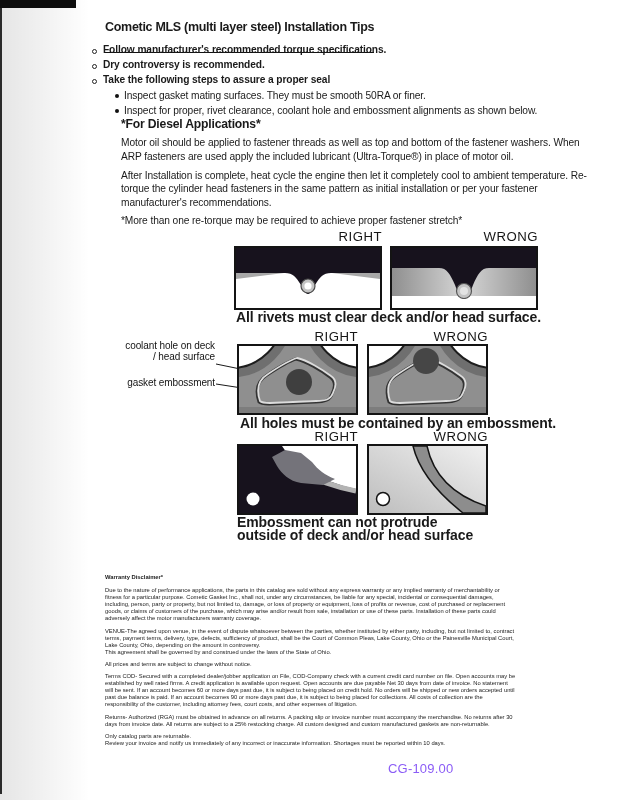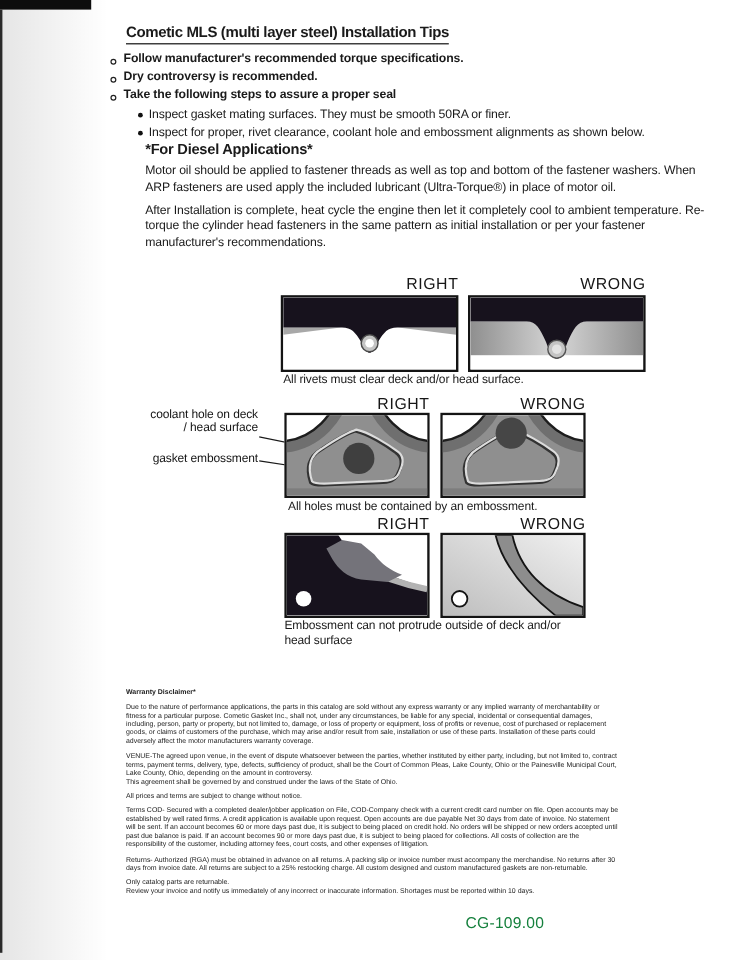--- a/index.html
+++ b/index.html
@@ -14,21 +14,21 @@
   .page{position:relative;width:618px;height:800px;background:#fff;overflow:hidden;}
 
   
   .scan-edge{position:absolute;left:0;top:0;width:90px;height:800px;
     background:linear-gradient(to right,rgba(0,0,0,0.10),rgba(0,0,0,0));}
   .scan-bar-top{position:absolute;left:0;top:0;width:76px;height:8px;background:#0d0d0d;}
   .scan-line-left{position:absolute;left:0;top:8px;width:2px;height:786px;background:#2a2a2a;}
 
   
   .title{position:absolute;left:105px;top:20px;font-size:12.5px;font-weight:bold;
-    letter-spacing:-0.3px;border-bottom:1.6px solid #111;padding-bottom:2px;white-space:nowrap;}
+    letter-spacing:-0.3px;border-bottom:1.6px solid #111;padding-bottom:18px;white-space:nowrap;}
 
   
   .tips{position:absolute;left:92px;top:44px;font-size:10.2px;letter-spacing:-0.1px;}
   .b-line{display:flex;align-items:baseline;height:14.9px;white-space:nowrap;font-weight:bold;}
   .b-marker{width:5px;height:5px;border:1px solid #222;border-radius:50%;
     margin-right:6px;flex:0 0 auto;align-self:center;}
   .sb-line{display:flex;align-items:center;height:14.6px;white-space:nowrap;margin-left:23px;}
   .sb-marker{width:4px;height:4px;background:#111;border-radius:50%;
     margin-right:5px;flex:0 0 auto;align-self:center;}
 
@@ -38,36 +38,36 @@
   .diesel h2{font-size:12.2px;letter-spacing:-0.2px;margin-bottom:5px;}
   .diesel p{margin-bottom:5.5px;}
 
   
   .dg-label{position:absolute;width:148px;text-align:right;font-size:13.2px;
     letter-spacing:0.5px;color:#161616;}
   .dg-label.narrow{width:121px;}
   .dg-box{position:absolute;background:#fff;border:2.5px solid #141414;}
   .dg-box.thin{border-width:2px;}
   .dg-box svg{display:block;width:100%;height:100%;}
-  .dg-caption{position:absolute;font-size:10px;font-weight:400;letter-spacing:-0.1px;
+  .dg-caption{position:absolute;font-size:14px;font-weight:700;letter-spacing:-0.1px;
     line-height:12.5px;white-space:nowrap;}
   .dg-caption.wrap{white-space:normal;width:240px;}
   .anno{position:absolute;width:94px;text-align:right;font-size:10px;line-height:11.2px;
     letter-spacing:-0.1px;color:#141414;}
   .leaders{position:absolute;left:95px;top:340px;pointer-events:none;}
 
   
   .legal{position:absolute;left:105px;top:574px;width:412px;font-size:5.8px;
     line-height:7.1px;color:#222;letter-spacing:0;}
   .legal .lg-h{font-weight:bold;margin-bottom:6px;}
   .legal p{margin-bottom:5px;}
   .legal p.tight{margin-bottom:0;}
 
   .page-number{position:absolute;left:388px;top:761px;font-size:13px;
-    letter-spacing:0.2px;color:#15803d;}
+    letter-spacing:0.2px;color:#8b5cf6;}
 </style>
 </head>
 <body>
 
 <div class="page">
 
   <div class="scan-edge"></div>
   <div class="scan-bar-top"></div>
   <div class="scan-line-left"></div>
 
@@ -93,20 +93,21 @@
     <div class="sb-line">
       <span class="sb-marker"></span>
       <span>Inspect for proper, rivet clearance, coolant hole and embossment alignments as shown below.</span>
     </div>
   </div>
 
   <div class="diesel">
     <h2>*For Diesel Applications*</h2>
     <p>Motor oil should be applied to fastener threads as well as top and bottom of the fastener washers. When ARP fasteners are used apply the included lubricant (Ultra-Torque®) in place of motor oil.</p>
     <p>After Installation is complete, heat cycle the engine then let it completely cool to ambient temperature. Re-torque the cylinder head fasteners in the same pattern as initial installation or per your fastener manufacturer's recommendations.</p>
+    <p>*More than one re-torque may be required to achieve proper fastener stretch*</p>
   </div>
 
   <div class="dg-label" style="left:234px;top:229px">RIGHT</div>
   <div class="dg-label" style="left:390px;top:229px">WRONG</div>
 
   <div class="dg-box" style="left:234px;top:246px;width:148px;height:64px">
     <svg viewBox="0 0 144 60" preserveAspectRatio="none">
       <rect width="144" height="60" fill="#ffffff"></rect>
       <polygon points="0,25 48,25 0,31" fill="#a8a8a8"></polygon>
       <polygon points="96,25 144,25 144,31" fill="#a8a8a8"></polygon>

